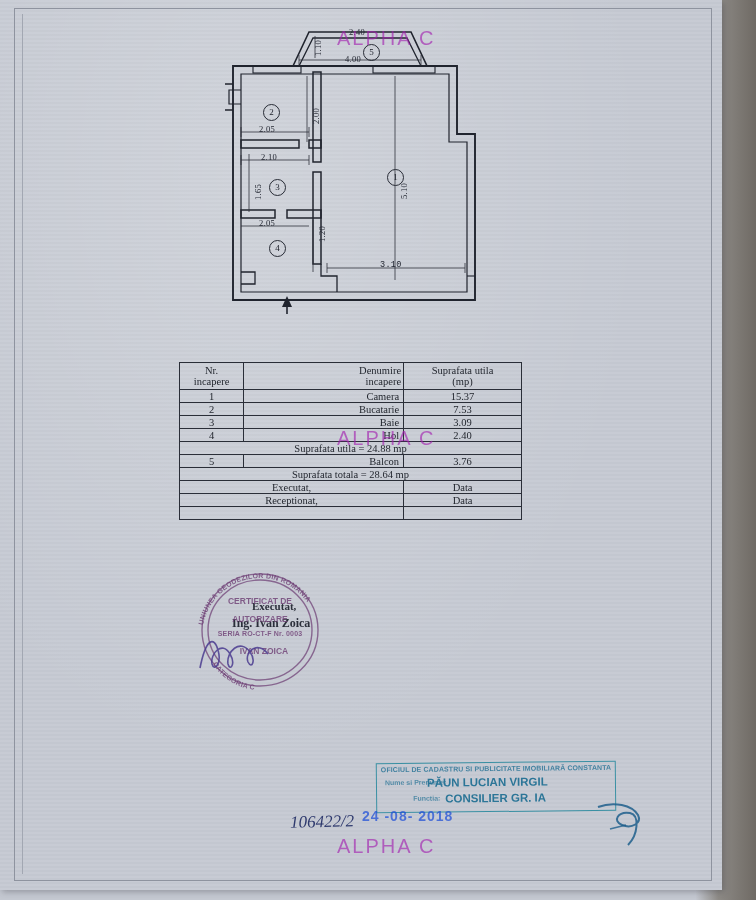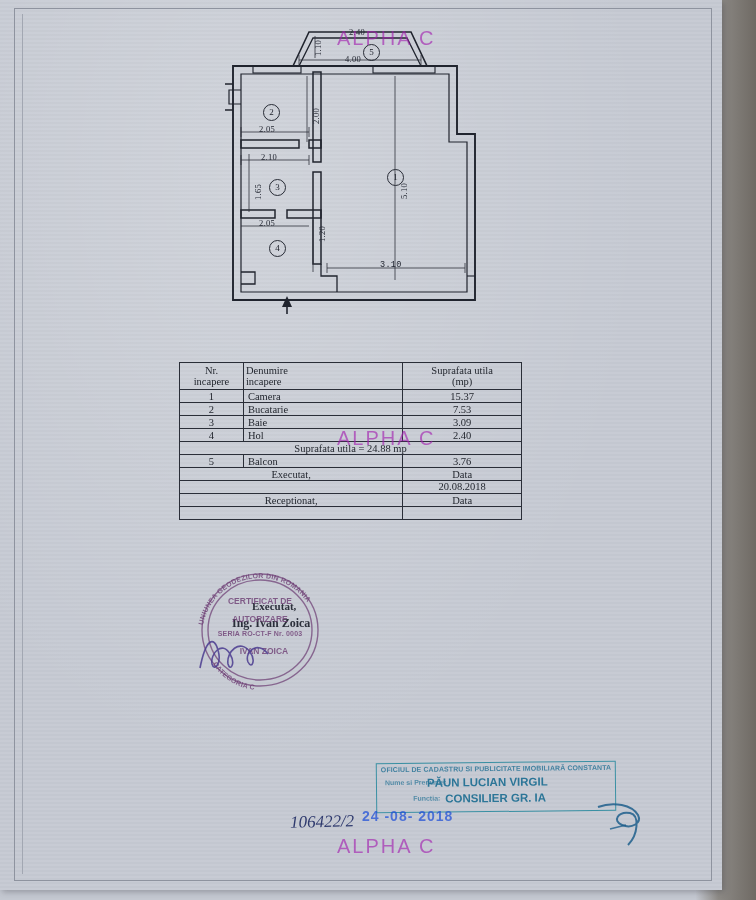--- a/index.html
+++ b/index.html
@@ -35,21 +35,21 @@
   .rmnum{position:absolute;width:15px;height:15px;border:1.1px solid #272b35;
     border-radius:50%;font-size:9px;line-height:14px;text-align:center;color:#20242e;}
 
   
   #tbl{position:absolute;left:179px;top:362px;width:343px;
     border:1.1px solid #262a34;border-collapse:collapse;}
   #tbl td,#tbl th{border:1px solid #2a2e38;color:#23272f;font-size:10.5px;
     padding:0 4px;height:12px;font-weight:normal;}
   #tbl th{font-size:10.5px;line-height:11px;padding:2px 2px;}
   .c-nr{width:58px;text-align:center;}
-  .c-den{width:165px;text-align:left;}
+  .c-den{width:165px;text-align:right;}
   .c-sup{width:118px;text-align:center;}
   .totrow td{text-align:center;font-weight:bold;font-size:12px;height:34px;}
   .sigrow td{height:26px;text-align:center;font-weight:bold;font-size:11.5px;}
   .sigbody td{height:96px;vertical-align:top;}
   .sigbody td.datecell{text-align:center;font-size:11.5px;font-weight:normal;
      padding-top:12px;vertical-align:top;}
   .recbody td{height:120px;}
 
   
   #round-stamp{position:absolute;left:186px;top:566px;width:148px;height:126px;
@@ -216,27 +216,26 @@
       <td class="c-sup">2.40</td>
     </tr>
     <tr class="totrow">
       <td colspan="3">Suprafata utila = 24.88 mp</td>
     </tr>
     <tr>
       <td class="c-nr">5</td>
       <td class="c-den">Balcon</td>
       <td class="c-sup">3.76</td>
     </tr>
+    <tr class="totrow">
+      <td colspan="3">Suprafata totala = 28.64 mp</td>
+    </tr>
     <tr class="sigrow">
       <td colspan="2">Executat,</td>
       <td>Data</td>
-    </tr>
-    <tr class="sigbody">
-      <td colspan="2"></td>
-      <td class="datecell">20.08.2018</td>
     </tr>
     <tr class="sigrow">
       <td colspan="2">Receptionat,</td>
       <td>Data</td>
     </tr>
     <tr class="recbody">
       <td colspan="2"></td>
       <td></td>
     </tr>
   </tbody>

